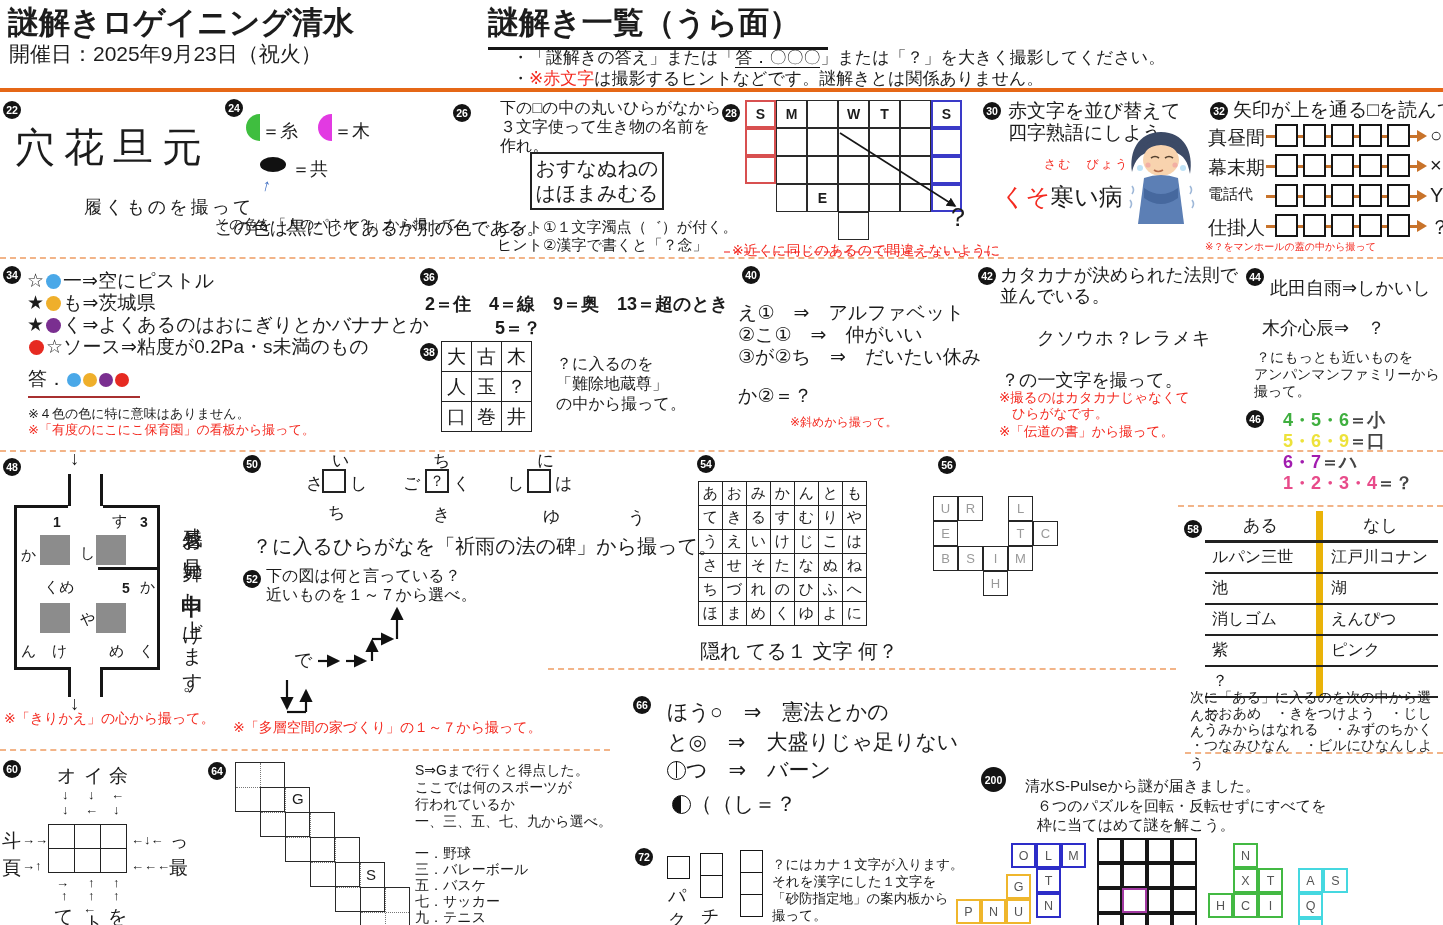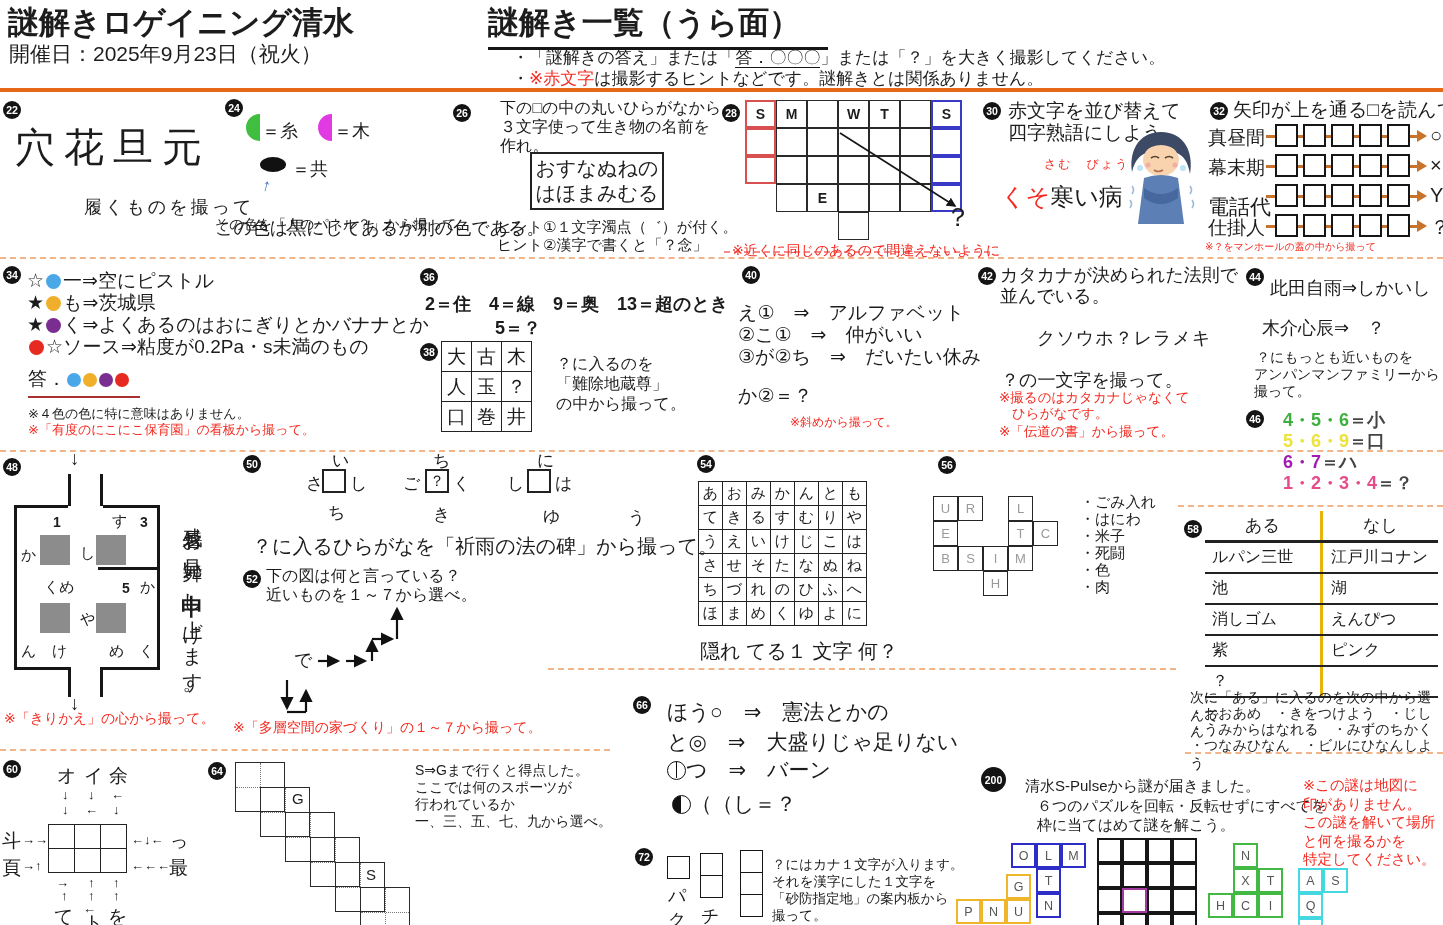--- a/index.html
+++ b/index.html
@@ -33,21 +33,21 @@
                border-left:10px solid #C8732B;border-top:6px solid transparent;border-bottom:6px solid transparent}
   .wbox{position:absolute;width:23px;height:23px;border:2px solid #161616;background:#fff;box-sizing:border-box;z-index:2}
   .gcell{position:absolute;width:25px;height:25px;box-sizing:border-box;border:1.5px solid #262626;background:#fff;
          display:flex;align-items:center;justify-content:center;font-size:13px;color:#9a9a9a}
   .pc{position:absolute;width:25px;height:25px;box-sizing:border-box;display:flex;align-items:center;justify-content:center;
       font-size:12.5px;color:#555;background:#fff}
   .pc.bl{border:2px solid #2D2DC8}.pc.ye{border:2px solid #EFB62C}.pc.gr{border:2px solid #43B943}
   .pc.cy{border:2px solid #45D8E0}.pc.bk{border:2px solid #161616;color:#222}
   .t58row{display:flex;border-bottom:2px solid #222;height:29px;align-items:center;font-size:16px}
   .t58row.hd{border-bottom:3px solid #222;font-size:17px}
-  .t58c1{width:118px;border-right:3px solid #eab308;align-self:stretch;display:flex;align-items:center;padding-left:7px;box-sizing:border-box}
+  .t58c1{width:118px;border-right:7px solid #eab308;align-self:stretch;display:flex;align-items:center;padding-left:7px;box-sizing:border-box}
   .t58c2{flex:1;display:flex;align-items:center;padding-left:8px}
   .t58row.hd .t58c1,.t58row.hd .t58c2{justify-content:center;padding-left:0}
   .s64b{position:absolute;width:50px;height:50px;border:1.6px solid #2a2a2a;box-sizing:border-box;background:transparent}
   .s64b::before{content:"";position:absolute;left:50%;top:0;height:100%;border-left:1.2px dotted #777}
   .s64b::after{content:"";position:absolute;top:50%;left:0;width:100%;border-top:1.2px dotted #777}
   .s60c{position:absolute;width:27px;height:25px;border:1.5px solid #222;box-sizing:border-box;background:#fff}
   .arrtx{position:absolute;font-size:13px;font-weight:700;color:#111}
   .kana{position:absolute;font-size:17px}
   .circ-vline{display:inline-block;width:17px;height:17px;border:1.8px solid #111;border-radius:50%;position:relative;vertical-align:-3px}
   .circ-vline::after{content:"";position:absolute;left:48%;top:-1px;height:100%;border-left:1.8px solid #111}
@@ -161,21 +161,21 @@
       <circle cx="63" cy="40" r="3" fill="#BFE3F7"></circle>
     <path d="M24,50 Q41,44 58,50 L64,96 L18,96 z" fill="#5C7FB5"></path>
     <path d="M24,60 Q41,72 58,60 L58,70 Q41,82 24,70 z" fill="#46689E"></path>
     <path d="M12,58 q3,4 0,8 M70,58 q3,4 0,8 M10,72 q3,4 0,8 M72,72 q3,4 0,8" stroke="#9FB8D8" stroke-width="1.6" fill="none"></path>
   </svg>
 
   <div class="badge" style="left:1210px;top:102px">32</div>
   <div class="abs" style="left:1233px;top:97px;font-size:19px;white-space:nowrap">矢印が上を通る□を読んで</div>
   <div class="abs" style="left:1208px;top:125px;font-size:19px">真昼間</div>
   <div class="abs" style="left:1208px;top:155px;font-size:19px">幕末期</div>
-  <div class="abs" style="left:1208px;top:193px;font-size:21px">電話代</div>
+  <div class="abs" style="left:1208px;top:185px;font-size:15px">電話代</div>
   <div class="abs" style="left:1208px;top:215px;font-size:19px">仕掛人</div>
   <div class="oarr" style="left:1266px;top:135px;width:152px"></div>
   <div class="oarr" style="left:1266px;top:165px;width:152px"></div>
   <div class="oarr" style="left:1266px;top:195px;width:152px"></div>
   <div class="oarr" style="left:1266px;top:225px;width:152px"></div>
   <div class="wbox" style="left:1275px;top:124px"></div>
   <div class="wbox" style="left:1303px;top:124px"></div>
   <div class="wbox" style="left:1331px;top:124px"></div>
   <div class="wbox" style="left:1359px;top:124px"></div>
   <div class="wbox" style="left:1387px;top:124px"></div>
@@ -400,28 +400,20 @@
   <div class="gcell" style="left:958px;top:496px">R</div>
   <div class="gcell" style="left:1008px;top:496px">L</div>
   <div class="gcell" style="left:933px;top:521px">E</div>
   <div class="gcell" style="left:1008px;top:521px">T</div>
   <div class="gcell" style="left:1033px;top:521px">C</div>
   <div class="gcell" style="left:933px;top:546px">B</div>
   <div class="gcell" style="left:958px;top:546px">S</div>
   <div class="gcell" style="left:983px;top:546px">I</div>
   <div class="gcell" style="left:1008px;top:546px">M</div>
   <div class="gcell" style="left:983px;top:571px">H</div>
-  <div class="abs" style="left:1080px;top:493px;font-size:15px;line-height:17px">
-    <div>・ごみ入れ</div>
-    <div>・はにわ</div>
-    <div>・米子</div>
-    <div>・死闘</div>
-    <div>・色</div>
-    <div>・肉</div>
-  </div>
 
   <div class="badge" style="left:1184px;top:520px">58</div>
   <div class="abs" style="left:1205px;top:511px;width:233px">
     <div class="t58row hd">
         <div class="t58c1">ある</div>
         <div class="t58c2">なし</div>
       </div>
     <div class="t58row">
         <div class="t58c1">ルパン三世</div>
         <div class="t58c2">江戸川コナン</div>
@@ -491,20 +483,27 @@
   <div class="s64b" style="left:335px;top:862px"></div>
   <div class="s64b" style="left:360px;top:887px"></div>
   <div class="abs" style="left:292px;top:790px;font-size:15px;z-index:3">G</div>
   <div class="abs" style="left:366px;top:866px;font-size:15px;z-index:3">S</div>
   <div class="abs" style="left:415px;top:762px;font-size:14px;line-height:17px">
     <div>S⇒Gまで行くと得点した。</div>
     <div>ここでは何のスポーツが</div>
     <div>行われているか</div>
     <div>一、三、五、七、九から選べ。</div>
   </div>
+  <div class="abs" style="left:415px;top:845px;font-size:14px;line-height:16px">
+    <div>一．野球</div>
+    <div>三．バレーボール</div>
+    <div>五．バスケ</div>
+    <div>七．サッカー</div>
+    <div>九．テニス</div>
+  </div>
 
   <div class="badge" style="left:633px;top:696px">66</div>
   <div class="abs" style="left:667px;top:698px;font-size:21px">ほう○　⇒　憲法とかの</div>
   <div class="abs" style="left:667px;top:728px;font-size:21px">と◎　⇒　大盛りじゃ足りない</div>
   <div class="abs" style="left:667px;top:756px;font-size:21px"><span class="circ-vline"></span><span>つ　⇒　バーン</span></div>
   <div class="abs" style="left:672px;top:790px;font-size:21px"><span class="half-left"></span><span>（（し＝？</span></div>
 
   <div class="badge" style="left:635px;top:848px">72</div>
   <div class="wbox" style="left:667px;top:856px;border-width:1.5px"></div>
   <div class="wbox" style="left:700px;top:853px;border-width:1.5px"></div>
@@ -519,27 +518,20 @@
     <div>？にはカナ１文字が入ります。</div>
     <div>それを漢字にした１文字を</div>
     <div>「砂防指定地」の案内板から</div>
     <div>撮って。</div>
   </div>
 
   <div class="badge big" style="left:981px;top:767px">200</div>
   <div class="abs" style="left:1025px;top:777px;font-size:15px">清水S-Pulseから謎が届きました。</div>
   <div class="abs" style="left:1037px;top:797px;font-size:15px">６つのパズルを回転・反転せずにすべてを</div>
   <div class="abs" style="left:1037px;top:816px;font-size:15px">枠に当てはめて謎を解こう。</div>
-  <div class="abs red" style="left:1303px;top:776px;font-size:14.5px;line-height:18.5px">
-    <div>※この謎は地図に</div>
-    <div>印がありません。</div>
-    <div>この謎を解いて場所</div>
-    <div>と何を撮るかを</div>
-    <div>特定してください。</div>
-  </div>
   <div class="pc bl" style="left:1011px;top:843px">O</div>
   <div class="pc bl" style="left:1036px;top:843px">L</div>
   <div class="pc bl" style="left:1061px;top:843px">M</div>
   <div class="pc bl" style="left:1036px;top:868px">T</div>
   <div class="pc bl" style="left:1036px;top:893px">N</div>
   <div class="pc ye" style="left:1006px;top:874px">G</div>
   <div class="pc ye" style="left:956px;top:899px">P</div>
   <div class="pc ye" style="left:981px;top:899px">N</div>
   <div class="pc ye" style="left:1006px;top:899px">U</div>
   <div class="pc bk" style="left:1097px;top:838px"></div>

